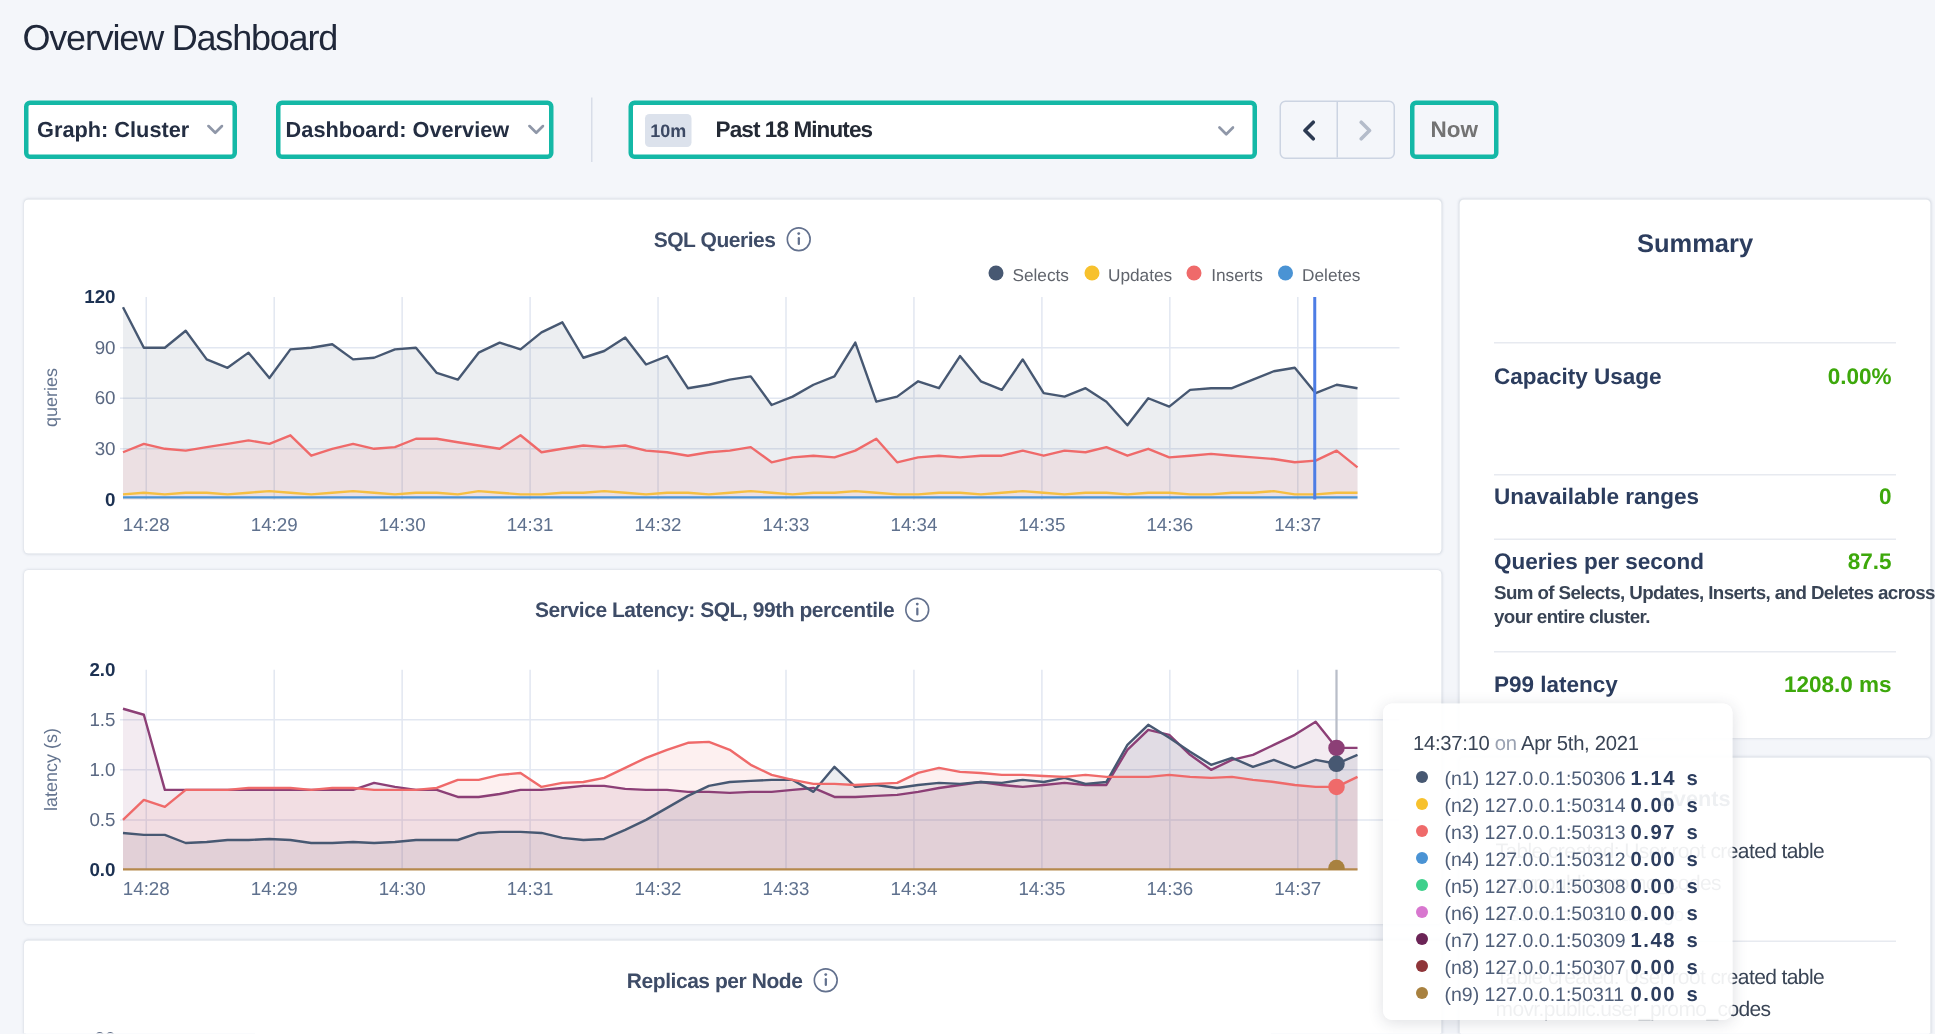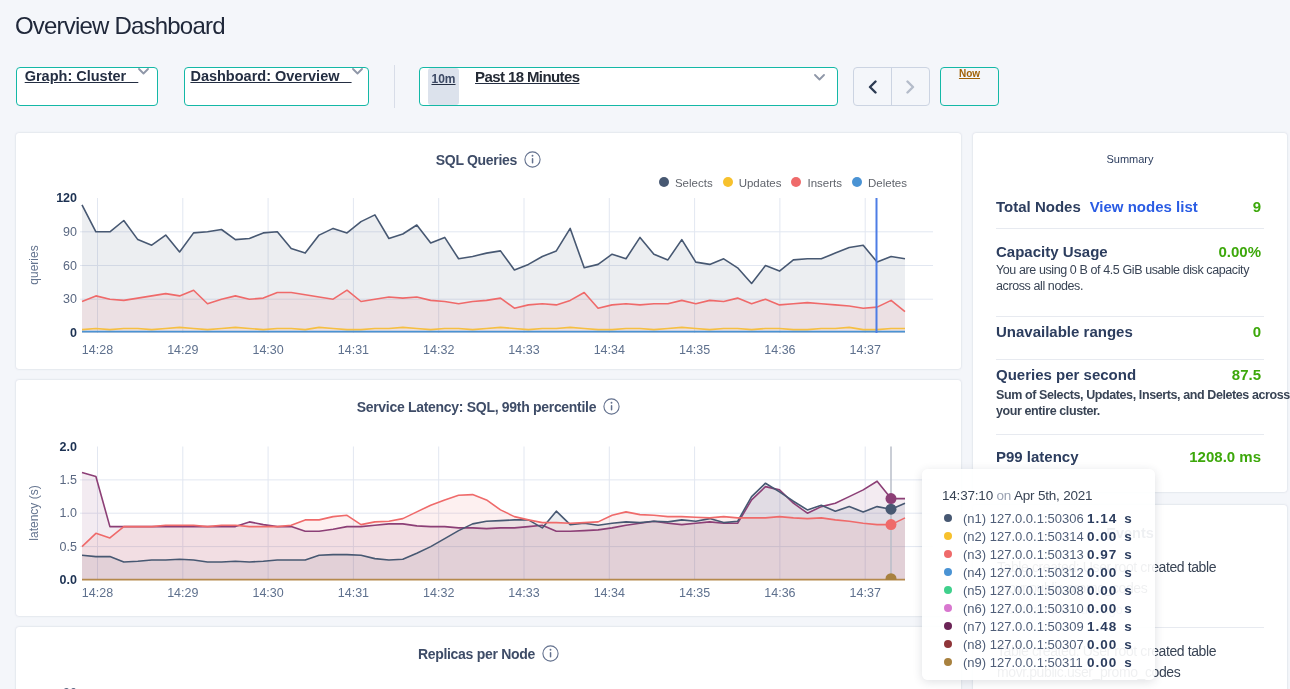--- a/index.html
+++ b/index.html
@@ -1,16 +1,16 @@
 <!DOCTYPE html>
 <html><head><meta charset="utf-8"><style>
 * { margin:0; padding:0; box-sizing:border-box; }
 html,body { width:1290px; height:689px; background:#f4f6fa; font-family:"Liberation Sans", sans-serif; overflow:hidden; position:relative; }
 .card { position:absolute; background:#fff; border-radius:3px; box-shadow:0 0 2px rgba(70,90,120,0.25); }
-.btn { position:absolute; background:#fff; border:1px solid #14b8a6; border-radius:4px; height:39px; display:flex; justify-content:center; font-weight:bold; font-size:14.5px; color:#242e42;text-decoration:underline; }
+.btn { position:absolute; background:#fff; border:3px solid #14b8a6; border-radius:4px; height:39px; display:flex; align-items:center; justify-content:center; font-weight:bold; font-size:14.5px; color:#242e42; }
 .ctitle { position:absolute; width:945px; text-align:center; font-size:14px; font-weight:bold; letter-spacing:-0.3px; color:#3e4c67; }
 .srow { position:absolute; left:23px; right:26px; display:flex; justify-content:space-between; align-items:baseline; }
 .slab { font-weight:bold; font-size:15px; color:#2c3d5e; }
 .sval { font-weight:bold; font-size:15px; color:#3da80b; }
 .sdesc { position:absolute; left:23px; font-size:12.5px; letter-spacing:-0.4px; color:#394455; line-height:16.5px; white-space:nowrap; }
 .sdiv { position:absolute; left:23px; right:23px; border-top:1px solid #e7eaf0; }
 .ttrow { display:flex; align-items:center; height:18.06px; font-size:13px; color:#4f5e78; white-space:nowrap; }
 .ttdot { width:8px; height:8px; border-radius:50%; margin-left:2px; margin-right:11px; flex:none; }
 .ttaddr { width:124px; }
 .ttval { font-weight:bold; color:#2c3d5e; font-size:13.5px; letter-spacing:1px; }
@@ -39,21 +39,21 @@
     <svg width="9" height="14" viewBox="0 0 9 14">
         <path d="M7.5 1.5 L2 7 L7.5 12.5" fill="none" stroke="#2c3a52" stroke-width="2.4" stroke-linecap="round" stroke-linejoin="round"></path>
       </svg>
   </div>
   <div style="flex:1;display:flex;align-items:center;justify-content:center;">
     <svg width="9" height="14" viewBox="0 0 9 14">
         <path d="M1.5 1.5 L7 7 L1.5 12.5" fill="none" stroke="#b4bcca" stroke-width="2.4" stroke-linecap="round" stroke-linejoin="round"></path>
       </svg>
   </div>
 </div>
-<div class="btn" style="left:940px;top:67px;width:59px;background:transparent;color:#a16207;font-size:10px;">Now</div>
+<div class="btn" style="left:940px;top:67px;width:59px;background:transparent;color:#737373;font-size:15px;">Now</div>
 
 <div class="card" style="left:16px;top:133px;width:945px;height:236px;"></div>
 <div class="card" style="left:16px;top:380px;width:945px;height:236px;"></div>
 <div class="card" style="left:16px;top:627px;width:945px;height:200px;"></div>
 
 <svg style="position:absolute;left:16px;top:133px" width="945" height="236" viewBox="0 0 945 236">
 <line x1="64" y1="98.8" x2="917" y2="98.8" stroke="#e2e7f1" stroke-width="1"></line>
 <line x1="64" y1="132.5" x2="917" y2="132.5" stroke="#e2e7f1" stroke-width="1"></line>
 <line x1="64" y1="166.2" x2="917" y2="166.2" stroke="#e2e7f1" stroke-width="1"></line>
 <line x1="81.5" y1="65.0" x2="81.5" y2="200.0" stroke="#e2e7f1" stroke-width="1"></line>
@@ -152,31 +152,26 @@
       <rect x="7.8" y="7" width="1.5" height="5.4" rx="0.75" fill="#63718e"></rect>
       <circle cx="8.5" cy="4.7" r="0.95" fill="#63718e"></circle>
     </svg></div>
 <svg style="position:absolute;left:16px;top:627px" width="945" height="62" viewBox="0 0 945 62">
     <text x="61" y="69.5" text-anchor="end" font-size="12.5" fill="#5a6882" font-family="Liberation Sans, sans-serif">90</text>
   </svg>
 
 <div style="position:absolute;left:16px;top:177px;width:891px;text-align:right;font-size:11.5px;color:#60646c;"><span style="margin-left:10px;white-space:nowrap"><span style="display:inline-block;width:10px;height:10px;border-radius:50%;background:#475872;margin-right:6px"></span>Selects</span><span style="margin-left:10px;white-space:nowrap"><span style="display:inline-block;width:10px;height:10px;border-radius:50%;background:#f7c12d;margin-right:6px"></span>Updates</span><span style="margin-left:10px;white-space:nowrap"><span style="display:inline-block;width:10px;height:10px;border-radius:50%;background:#ef6a6a;margin-right:6px"></span>Inserts</span><span style="margin-left:10px;white-space:nowrap"><span style="display:inline-block;width:10px;height:10px;border-radius:50%;background:#4a93d4;margin-right:6px"></span>Deletes</span></div>
 
 <div class="card" style="left:973px;top:133px;width:314px;height:359px;">
-  <div style="position:absolute;left:0;top:19.5px;width:100%;text-align:center;font-size:11px;font-weight:normal;color:#2c3d5e;">Summary</div>
-  <div class="srow" style="left:23px;top:65px;">
-      <span><span class="slab">Total Nodes</span>&nbsp; <a class="slab" style="color:#2a5ce4;text-decoration:none;">View nodes list</a></span>
-      <span class="sval">9</span>
-    </div>
+  <div style="position:absolute;left:0;top:19.5px;width:100%;text-align:center;font-size:17px;font-weight:bold;color:#2c3d5e;">Summary</div>
   <div class="sdiv" style="top:95px;"></div>
   <div class="srow" style="top:109.5px;">
       <span class="slab">Capacity Usage</span>
       <span class="sval">0.00%</span>
     </div>
-  <div class="sdesc" style="top:128.5px;">You are using 0 B of 4.5 GiB usable disk capacity<br>across all nodes.</div>
   <div class="sdiv" style="top:183px;"></div>
   <div class="srow" style="top:190px;">
       <span class="slab">Unavailable ranges</span>
       <span class="sval">0</span>
     </div>
   <div class="sdiv" style="top:225.5px;"></div>
   <div class="srow" style="top:233px;">
       <span class="slab">Queries per second</span>
       <span class="sval">87.5</span>
     </div>

